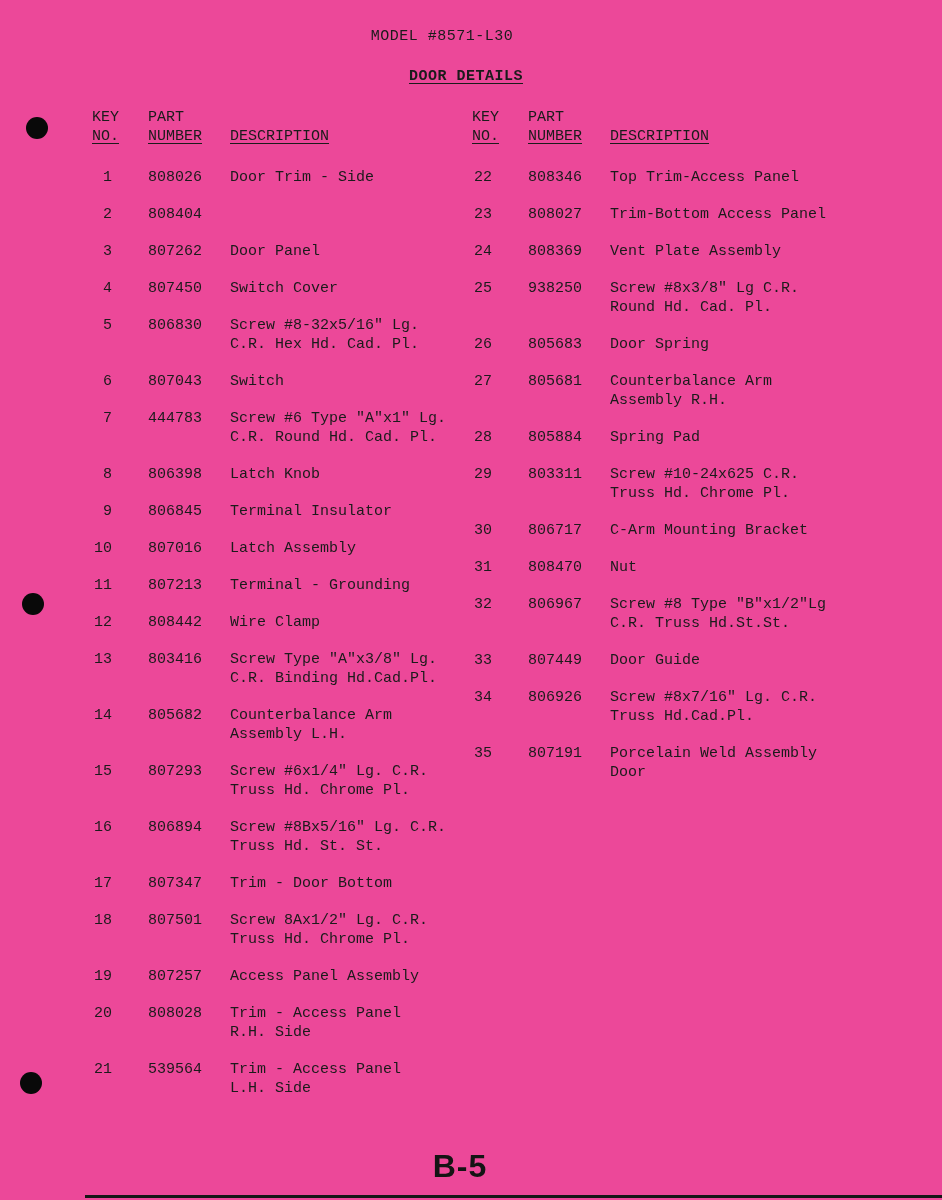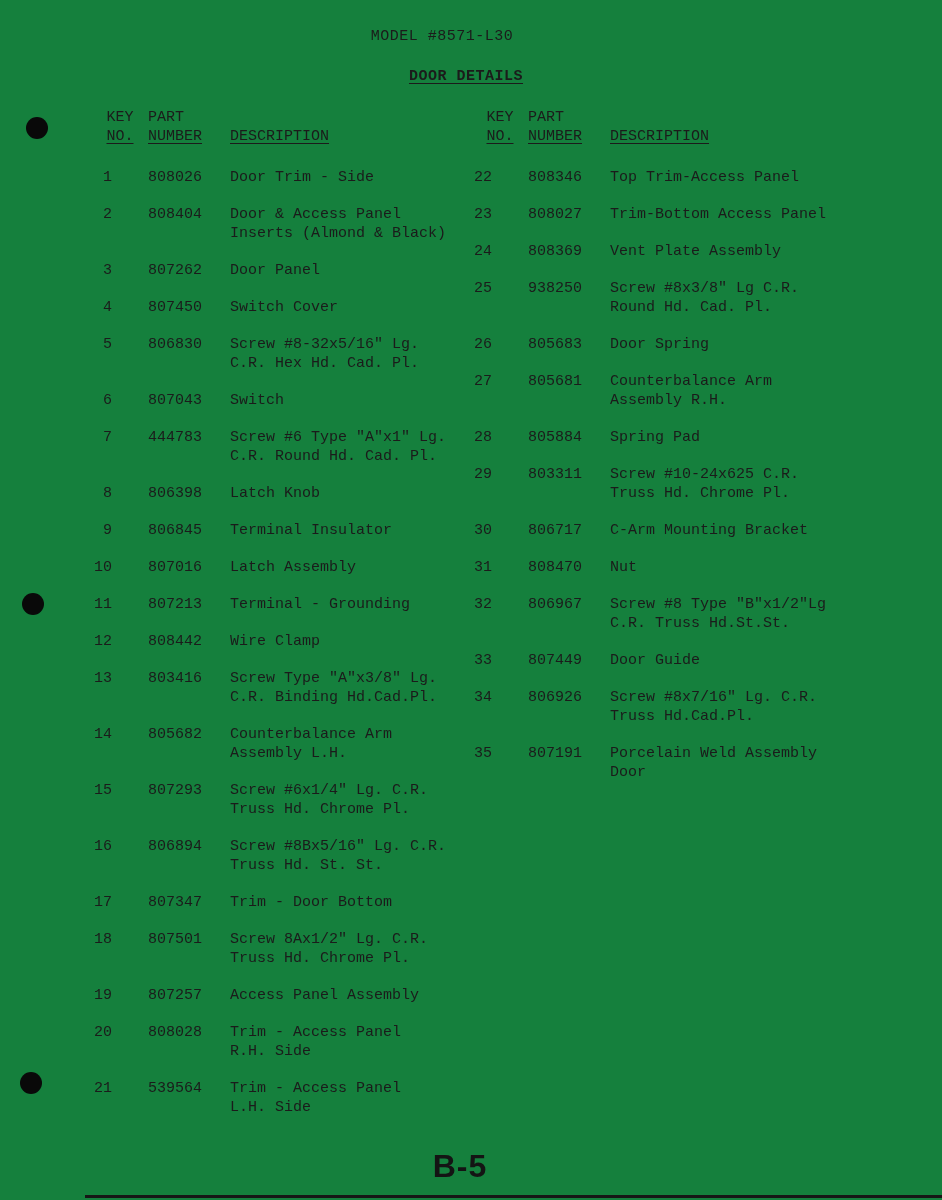--- a/index.html
+++ b/index.html
@@ -1,21 +1,21 @@
 <!DOCTYPE html>
 <html><head>
 <meta charset="utf-8">
 <style>
   html, body { margin: 0; padding: 0; background: #d8d8d8; }
   .page {
     position: relative;
     width: 942px;
     height: 1200px;
     margin: 0 auto;
-    background: #15803d;
+    background: #ec4899;
     font-family: "Liberation Mono", "DejaVu Sans Mono", monospace;
     color: #1b1b1b;
     font-size: 15px;
     overflow: hidden;
   }
   .model-title {
     position: absolute;
     top: 28px; left: 0;
     width: 884px;
     text-align: center;
@@ -50,21 +50,21 @@
 
   .row, .hdr-line {
     display: grid;
     grid-template-columns: 60px 82px 1fr;
     line-height: 19px;
   }
   .row { margin-bottom: 18px; }
   .cell.key { text-align: right; padding-right: 36px; }
   .cell.desc { white-space: pre-line; }
   .hdr { margin-bottom: 22px; }
-  .hdr .cell.key { text-align: center; padding: 0 0 0 4px; }
+  .hdr .cell.key { text-align: left; padding: 0 0 0 4px; }
   .hdr-line .u { text-decoration: underline; text-underline-offset: 3px; }
 
   .page-number {
     position: absolute;
     top: 1148px; left: 0;
     width: 920px;
     text-align: center;
     font-family: "Liberation Sans", sans-serif;
     font-weight: bold;
     font-size: 32px;
@@ -106,22 +106,20 @@
     </div>
     <div id="left-rows">
         <div class="row">
     <span class="cell key">1</span>
     <span class="cell part">808026</span>
     <span class="cell desc">Door Trim - Side</span>
   </div>
         <div class="row">
     <span class="cell key">2</span>
     <span class="cell part">808404</span>
-    <span class="cell desc">Door &amp; Access Panel
-Inserts (Almond &amp; Black)</span>
   </div>
         <div class="row">
     <span class="cell key">3</span>
     <span class="cell part">807262</span>
     <span class="cell desc">Door Panel</span>
   </div>
         <div class="row">
     <span class="cell key">4</span>
     <span class="cell part">807450</span>
     <span class="cell desc">Switch Cover</span>

